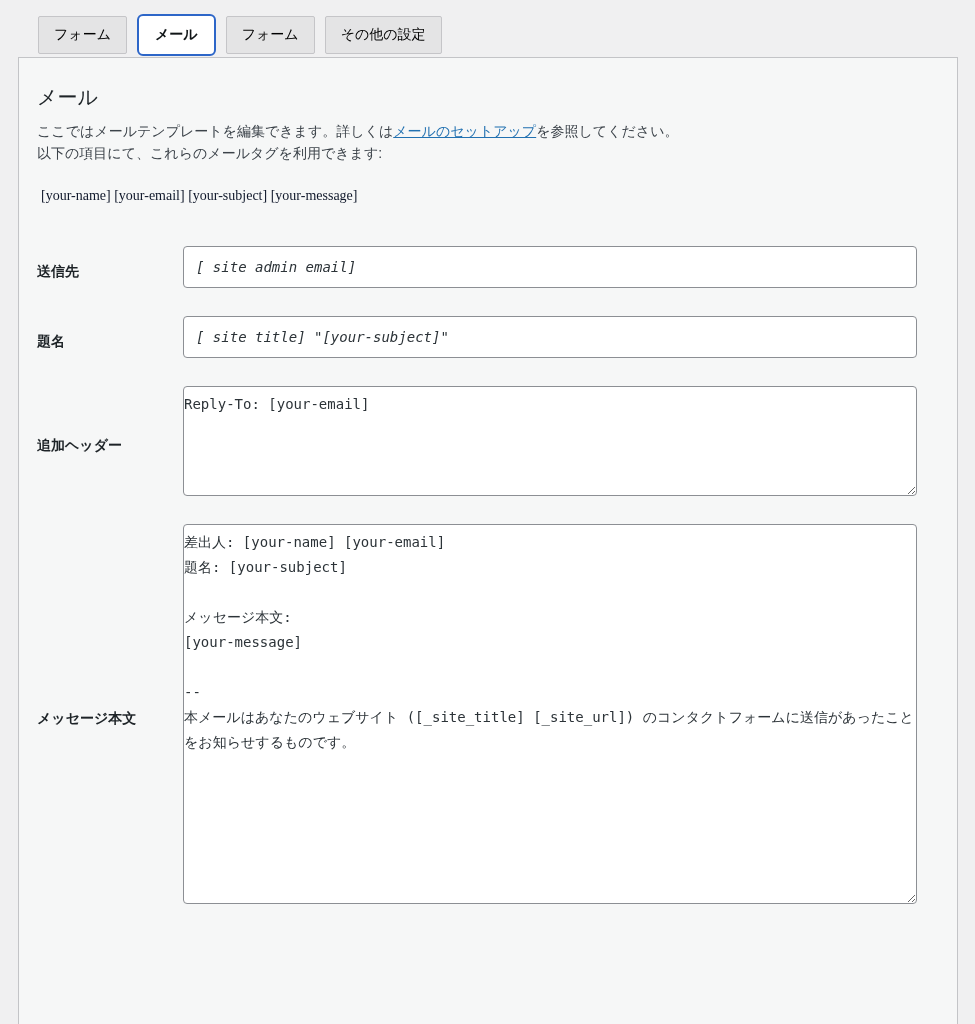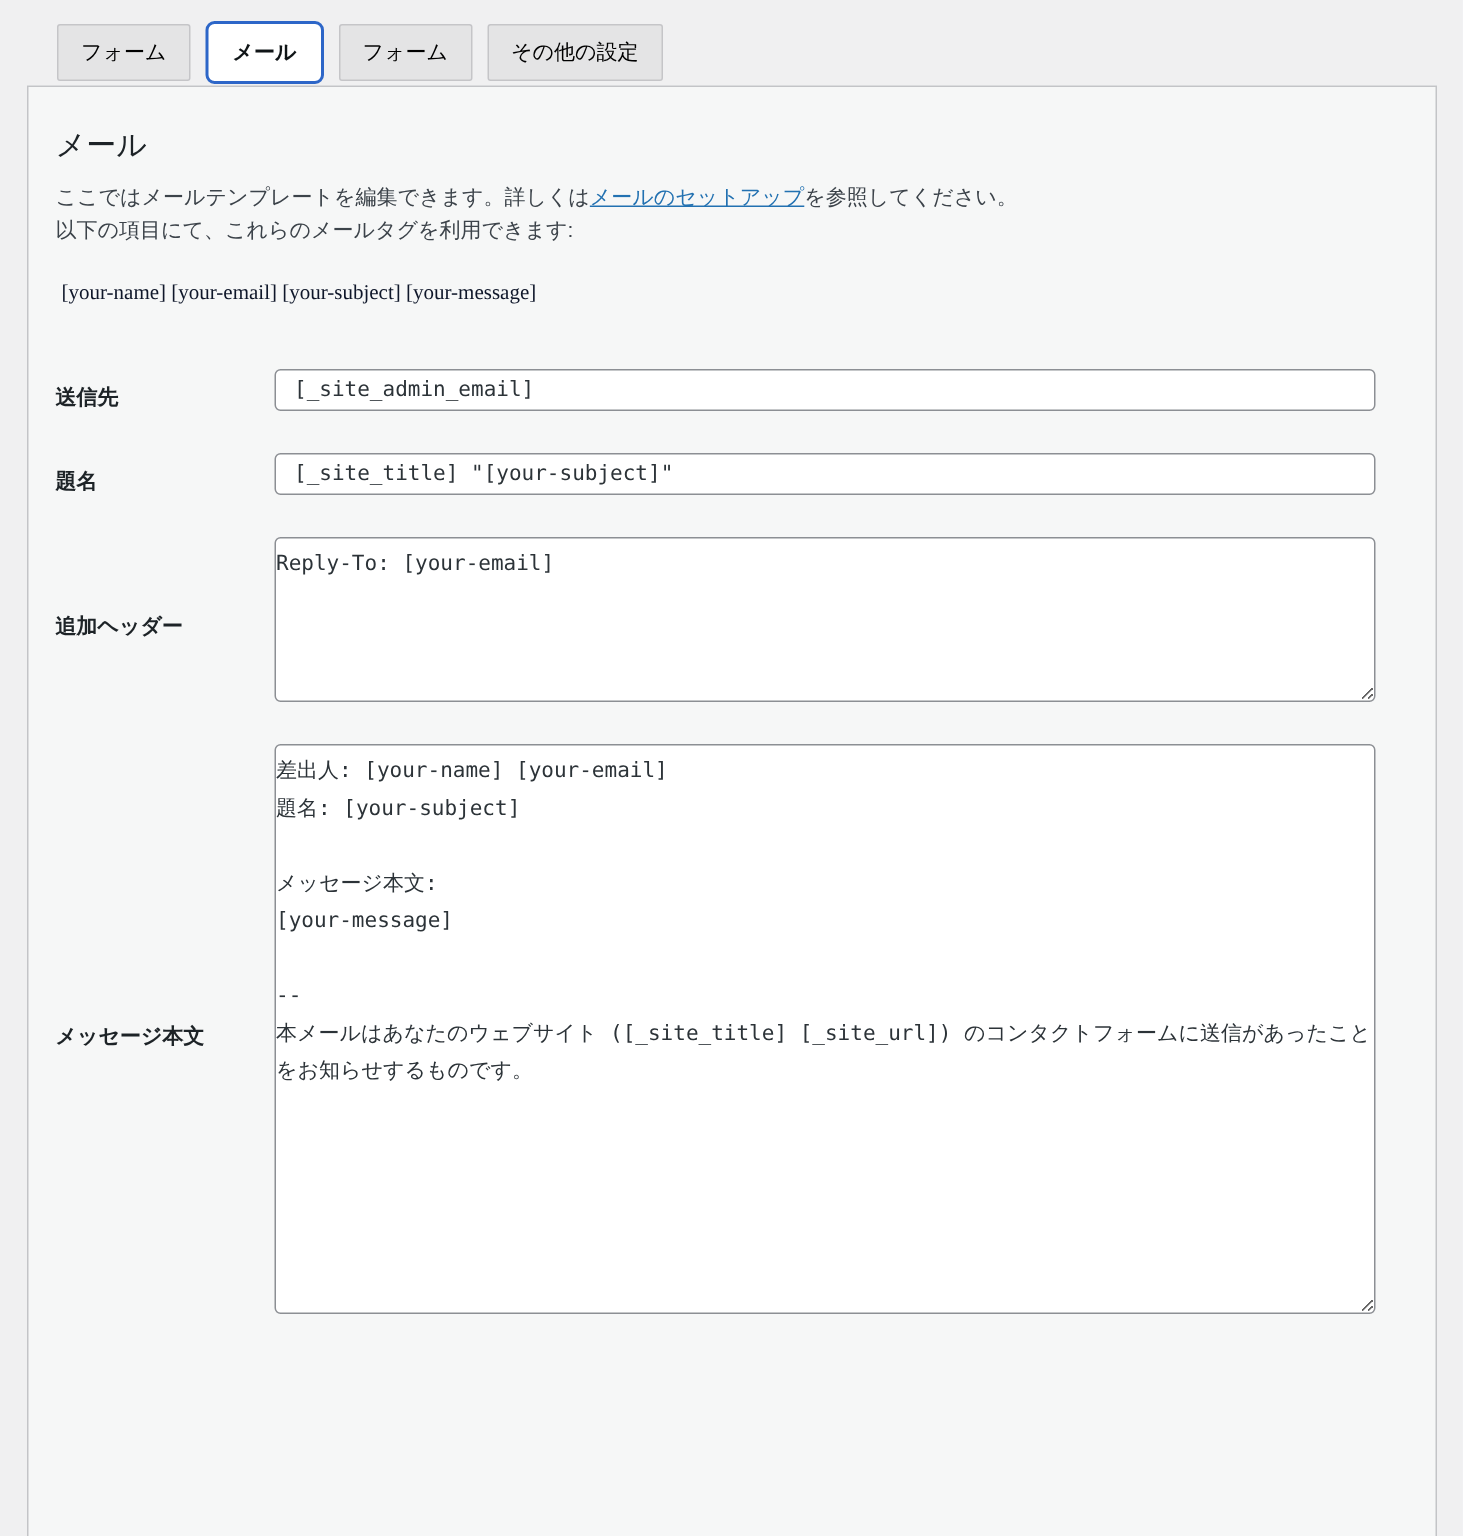--- a/index.html
+++ b/index.html
@@ -94,21 +94,21 @@
     width: 100%;
     font-family: "DejaVu Sans Mono", "Liberation Mono", monospace;
     font-size: 14px;
     color: #2c3338;
     background: #ffffff;
     border: 1px solid #8c8f94;
     border-radius: 4px;
     padding: 6px 12px;
     outline: none;
   }
-  input.cf7-text { height: 28px; }
+  input.cf7-text { height: 42px; font-style: italic; }
   textarea.cf7-area {
     line-height: 25px;
     padding: 5px 0;
     resize: vertical;
   }
   textarea.cf7-area.headers { height: 110px; }
   textarea.cf7-area.body    { height: 380px; }
 </style>
 </head>
 <body>

